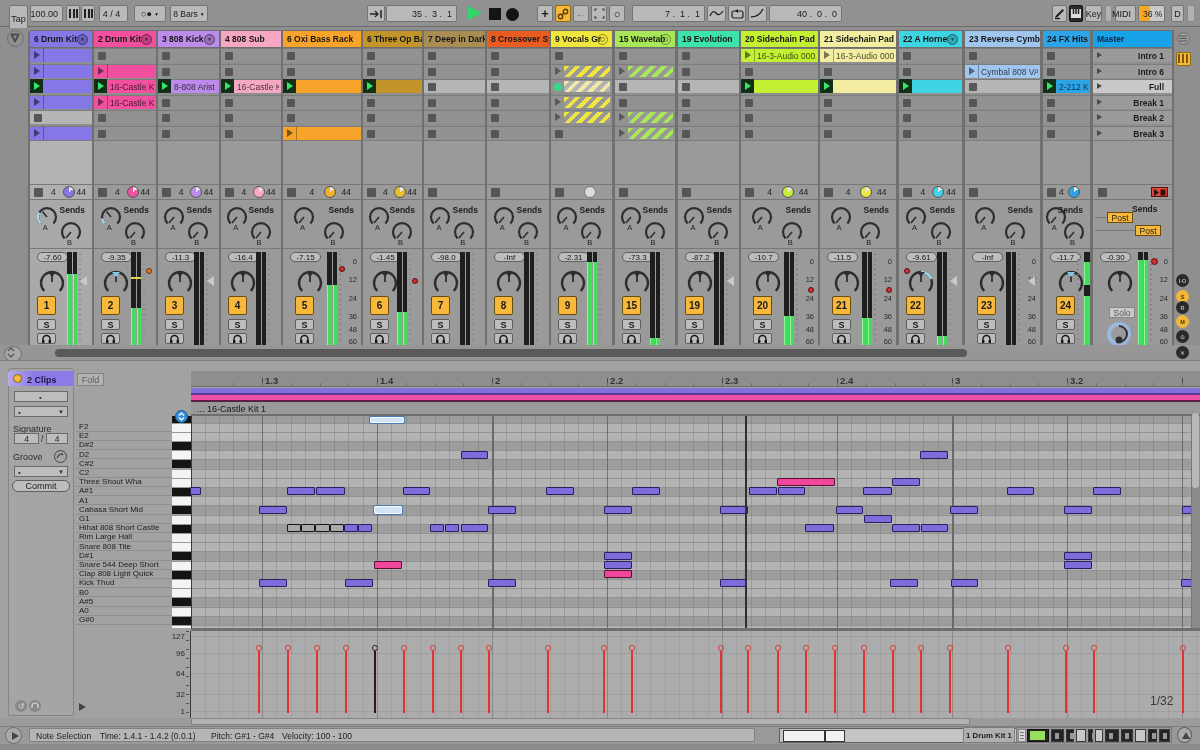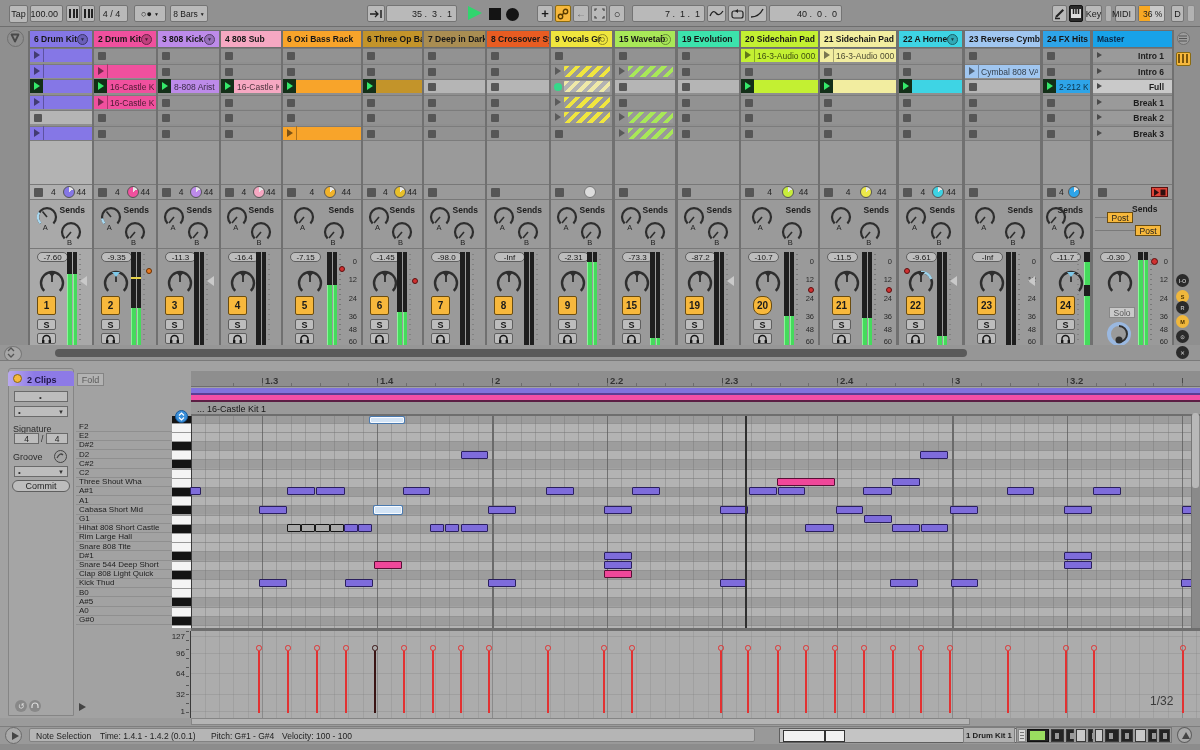--- a/index.html
+++ b/index.html
@@ -16,21 +16,21 @@
 .btn{background:#bdbdbd;border:1px solid #5f5f5f;font-size:9px;font-weight:bold;color:#161616;
  display:flex;align-items:center;justify-content:center;border-radius:2px}
 .note{background:#7e6cdb;border:1px solid #2a1f5e;border-radius:1px;height:8px}
 .pnote{background:#f0479a;border:1px solid #581036;border-radius:1px;height:8px}
 .gnote{background:#a9a9a9;border:1px solid #161616;border-radius:1px;height:8px}
 .snote{background:#d3e4f6;border:1px solid #f8fbff;box-shadow:0 0 0 1px #4a7ab0;border-radius:1px;height:8px}
 svg{position:absolute;overflow:visible}
 </style></head><body>
 <div id="root">
 <div style="left:0px;top:0px;width:1200px;height:27px;background:#919191;border-bottom:1px solid #6e6e6e"></div>
-<div class="tb" style="left:9px;top:5px;width:19px;height:18px;">Tap</div>
+<div class="tb" style="left:9px;top:5px;width:19px;height:28px;">Tap</div>
 <div class="disp" style="left:30px;top:5px;width:33px;height:17px;">100.00</div>
 <div class="tb" style="left:66px;top:5px;width:14px;height:17px;">
       <div style="position:relative;width:12px;height:15px">
         <div style="left:2.0px;top:3px;width:2px;height:9px;background:#222"></div>
         <div style="left:5.5px;top:3px;width:2px;height:9px;background:#222"></div>
         <div style="left:9.0px;top:3px;width:2px;height:9px;background:#222"></div>
       </div>
     </div>
 <div class="tb" style="left:81px;top:5px;width:14px;height:17px;">
       <div style="position:relative;width:12px;height:15px">
@@ -910,21 +910,21 @@
 <div style="left:741px;top:248px;width:77px;height:97px;background:#9a9a9a"></div>
 <div style="left:741px;top:248px;width:77px;height:1px;background:#787878"></div>
 <div class="pill" style="left:748px;top:252px;width:31px;height:10px;">-10.7</div>
 <svg style="left:757px;top:272px" width="22" height="22">
       <g transform="translate(11,11)">
         <path d="M-7.8 7.8 A11 11 0 1 1 7.8 7.8" fill="none" stroke="#2e2e2e" stroke-width="2.4"></path>
         <line x1="0" y1="-1" x2="0" y2="-10" stroke="#2e2e2e" stroke-width="1.8"></line>
         <path d="M-4 -11 L4 -11 L0 -6 Z" fill="#2e2e2e"></path>
       </g>
     </svg>
-<div style="left:753px;top:296px;width:19px;height:19px;background:#f7b83c;border:1px solid #6a4c10;font-size:10px;font-weight:bold;color:#1b1b1b;display:flex;align-items:center;justify-content:center;border-radius:8px">20</div>
+<div style="left:753px;top:296px;width:19px;height:19px;background:#f7b83c;border:1px solid #6a4c10;font-size:10px;font-weight:bold;color:#1b1b1b;display:flex;align-items:center;justify-content:center;border-radius:0">20</div>
 <div class="btn" style="left:753px;top:319px;width:19px;height:11px;">S</div>
 <div class="btn" style="left:753px;top:333px;width:19px;height:11px;">
       <svg width="9" height="8">
         <path d="M1 6 L1 4 A3.5 3.5 0 0 1 8 4 L8 6" fill="none" stroke="#161616" stroke-width="1.4"></path>
         <rect x="0" y="5" width="2.4" height="3" fill="#161616"></rect>
         <rect x="6.6" y="5" width="2.4" height="3" fill="#161616"></rect>
       </svg>
     </div>
 <div style="left:784.0px;top:252px;width:4.5px;height:93px;background:#1e1e1e"></div>
 <div style="left:784.0px;top:316px;width:4.5px;height:29px;background:#45db5c;box-shadow:inset 1px 0 0 #8df59a"></div>

